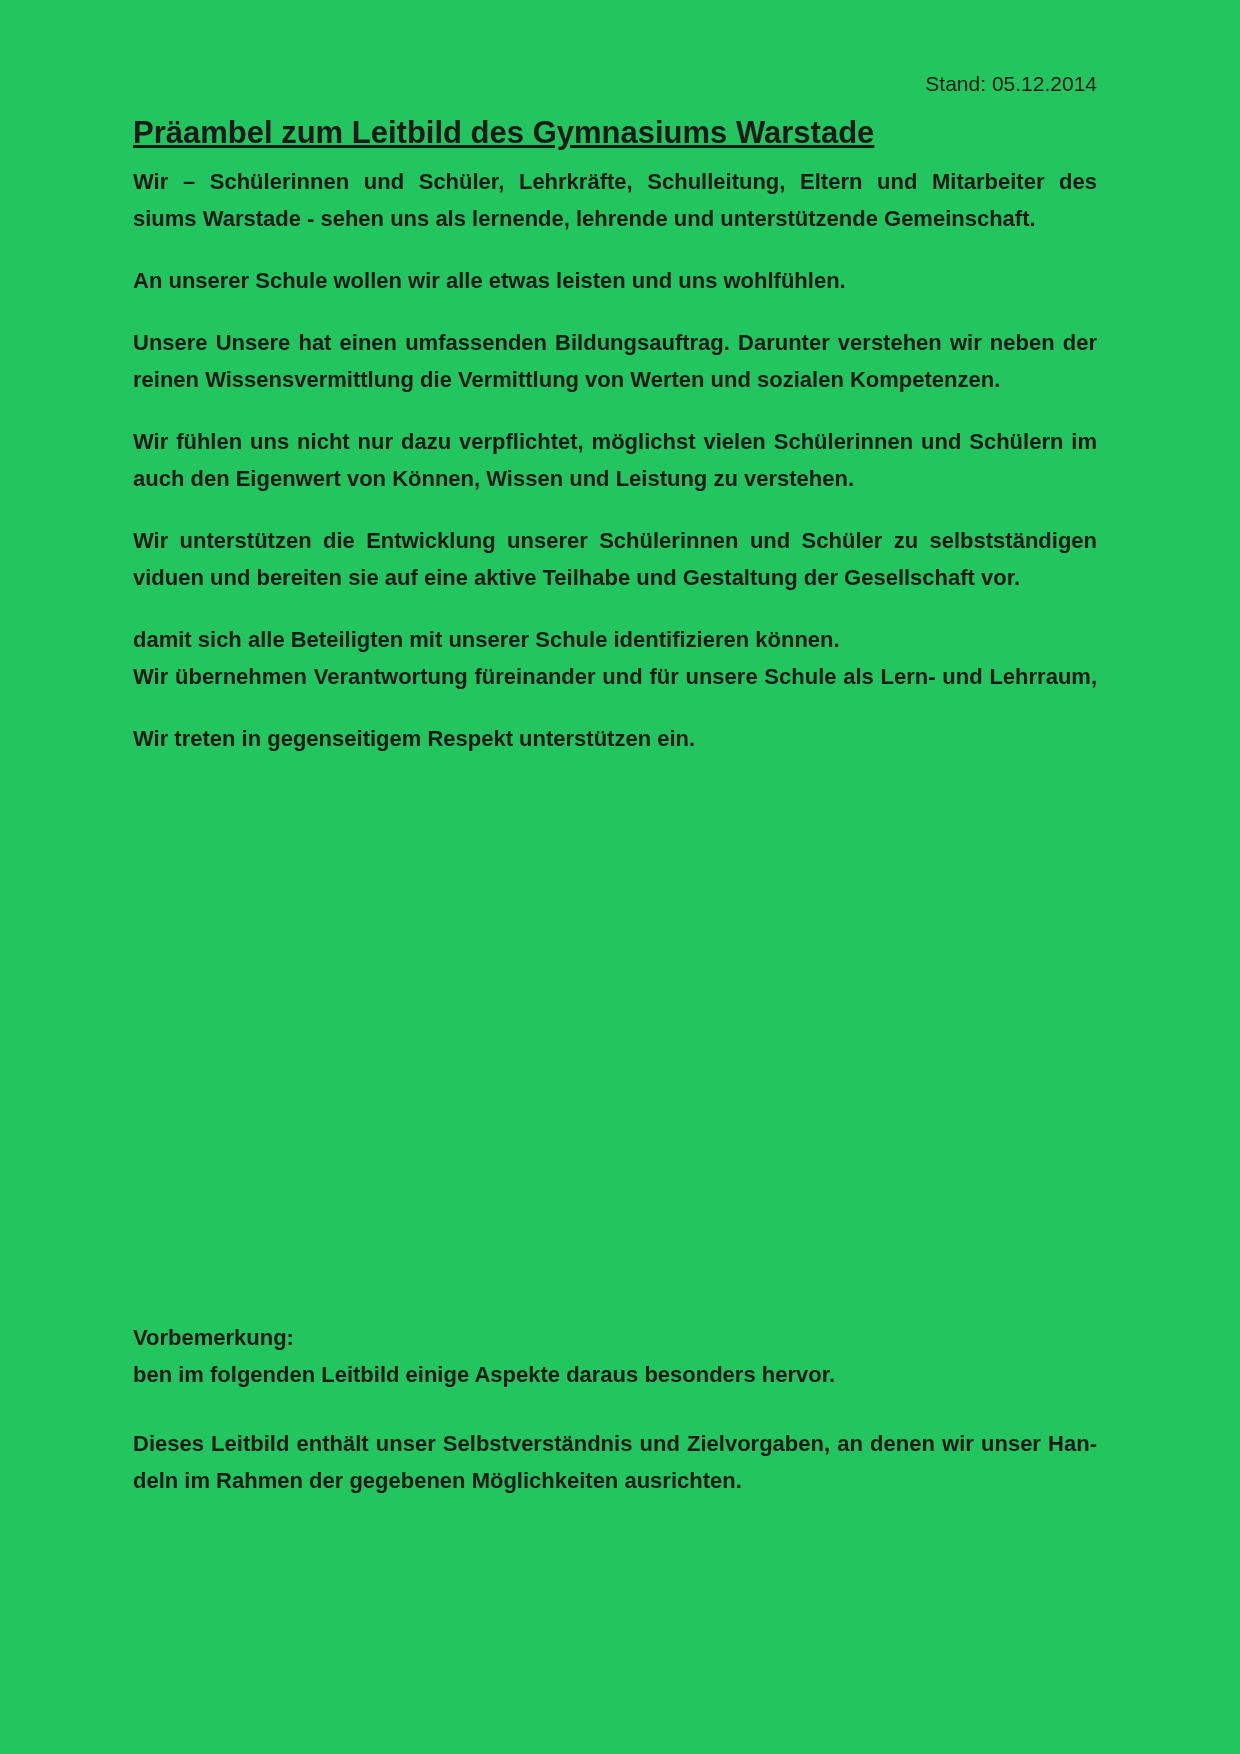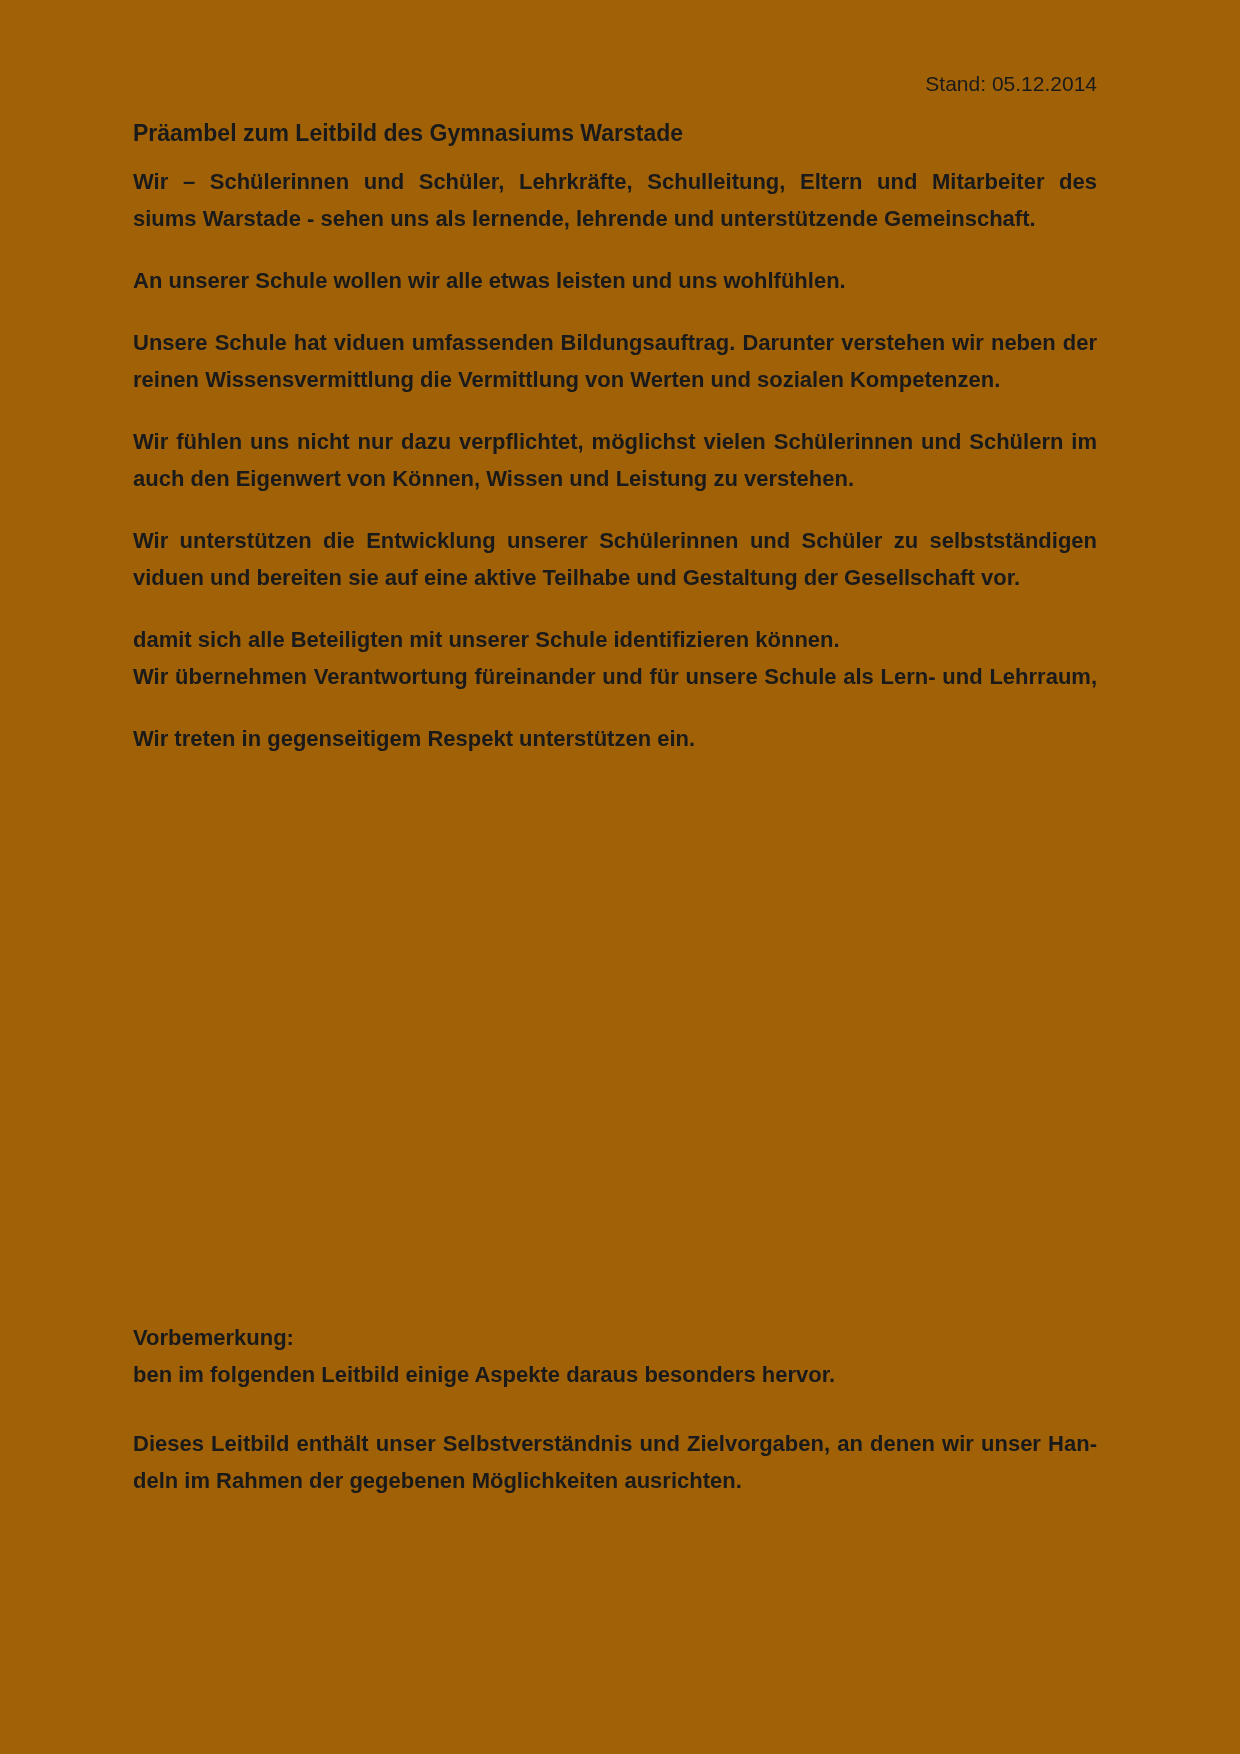--- a/index.html
+++ b/index.html
@@ -5,42 +5,43 @@
   html, body {
     margin: 0;
     padding: 0;
     background: #e8e8e8;
   }
   .page {
     position: relative;
     width: 1240px;
     height: 1754px;
     margin: 0 auto;
-    background: #a16207;
+    background: #22c55e;
     color: #1a1a1a;
     font-family: "Liberation Sans", sans-serif;
     box-sizing: border-box;
     padding-top: 72px;
     overflow: hidden;
   }
   .content {
     margin-left: 133px;
     width: 964px;
   }
   .date-line {
     text-align: right;
     font-size: 21px;
     line-height: 24px;
     height: 24px;
   }
   .doc-title {
     margin-top: 22px;
-    font-size: 23px;
+    font-size: 31px;
     font-weight: bold;
     line-height: 30px;
+    text-decoration: underline;
   }
   .para-group-top {
     margin-top: 15px;
   }
   .para {
     margin: 0 0 25px 0;
   }
   .line {
     font-size: 22px;
     line-height: 37px;
@@ -79,21 +80,21 @@
 
     <div id="preamble-paragraphs" class="para-group-top">
         <div class="para">
           <div class="line j">Wir – Schülerinnen und Schüler, Lehrkräfte, Schulleitung, Eltern und Mitarbeiter des Gymna-</div>
           <div class="line">siums Warstade - sehen uns als lernende, lehrende und unterstützende Gemeinschaft.</div>
         </div>
         <div class="para">
           <div class="line">An unserer Schule wollen wir alle etwas leisten und uns wohlfühlen.</div>
         </div>
         <div class="para">
-          <div class="line j">Unsere Schule hat viduen umfassenden Bildungsauftrag. Darunter verstehen wir neben der</div>
+          <div class="line j">Unsere Unsere hat einen umfassenden Bildungsauftrag. Darunter verstehen wir neben der</div>
           <div class="line">reinen Wissensvermittlung die Vermittlung von Werten und sozialen Kompetenzen.</div>
         </div>
         <div class="para">
           <div class="line j">Wir fühlen uns nicht nur dazu verpflichtet, möglichst vielen Schülerinnen und Schülern im</div>
           <div class="line">auch den Eigenwert von Können, Wissen und Leistung zu verstehen.</div>
         </div>
         <div class="para">
           <div class="line j">Wir unterstützen die Entwicklung unserer Schülerinnen und Schüler zu selbstständigen Indi-</div>
           <div class="line">viduen und bereiten sie auf eine aktive Teilhabe und Gestaltung der Gesellschaft vor.</div>
         </div>

